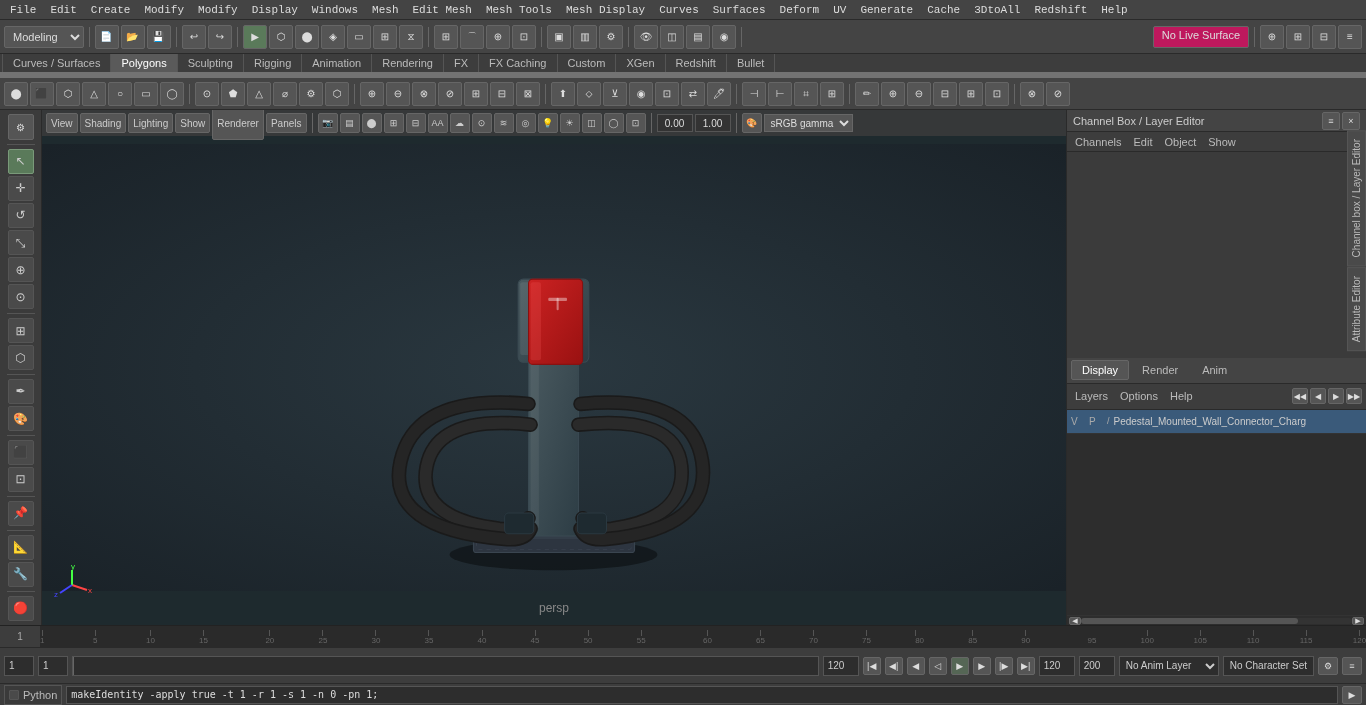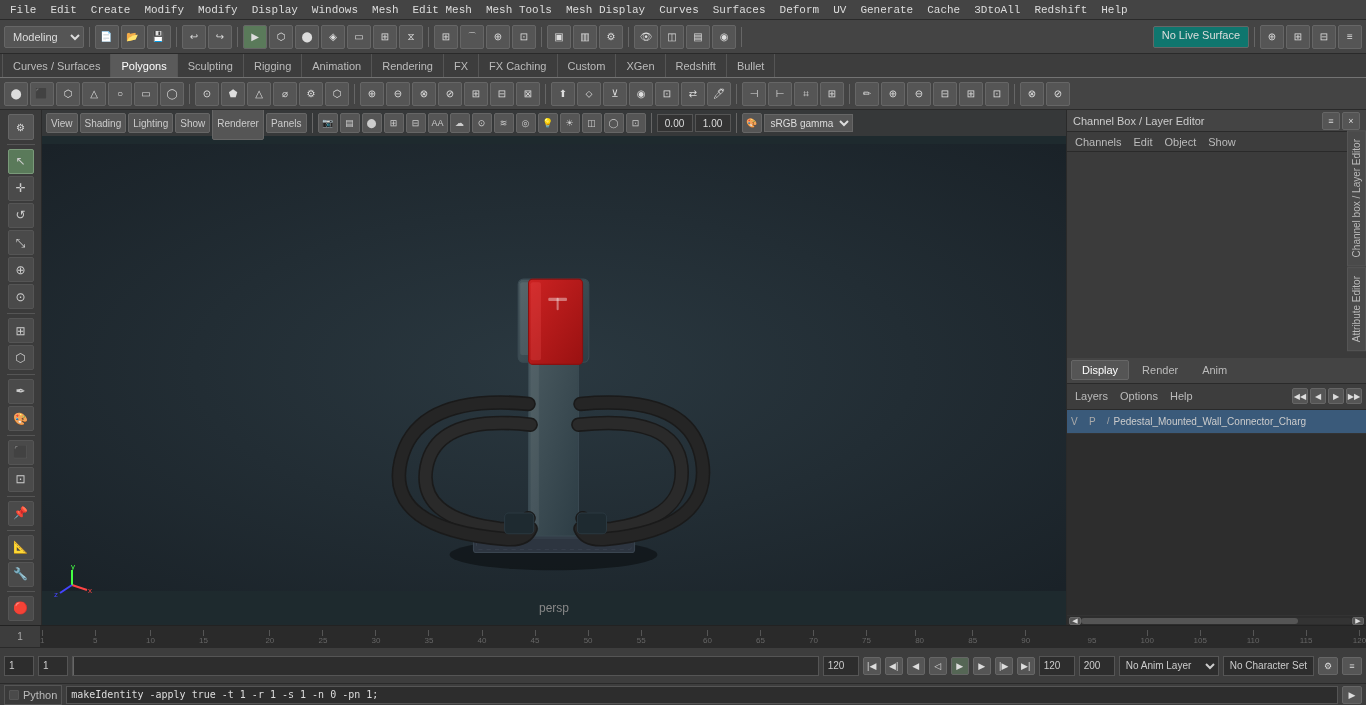--- a/index.html
+++ b/index.html
@@ -67,38 +67,38 @@
       background: #555;
       border: 1px solid #666;
       color: #ddd;
       padding: 2px 4px;
       font-size: 11px;
       height: 22px;
       border-radius: 2px;
       min-width: 80px;
     }
     .live-surface-btn {
-      background: #0f766e;
+      background: #be185d;
       border: 1px solid #666;
       color: #ddd;
       padding: 2px 8px;
       font-size: 11px;
       height: 22px;
       border-radius: 2px;
       cursor: pointer;
       white-space: nowrap;
     }
 
     
     #tab-bar {
       height: 24px;
       background: #3d3d3d;
       display: flex;
       align-items: center;
-      border-bottom: 1px solid #737373;
+      border-bottom: 6px solid #737373;
       padding: 0 2px;
     }
     .tab-btn {
       padding: 3px 10px;
       font-size: 11px;
       color: #bbb;
       cursor: pointer;
       border-right: 1px solid #555;
       height: 100%;
       display: flex;

